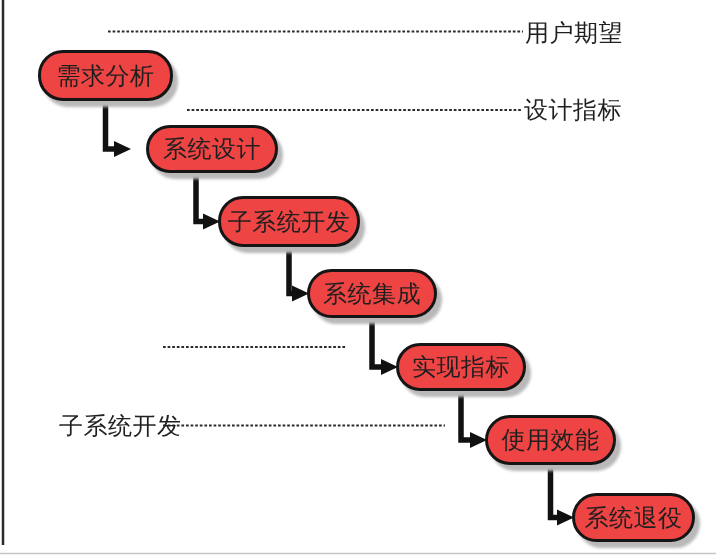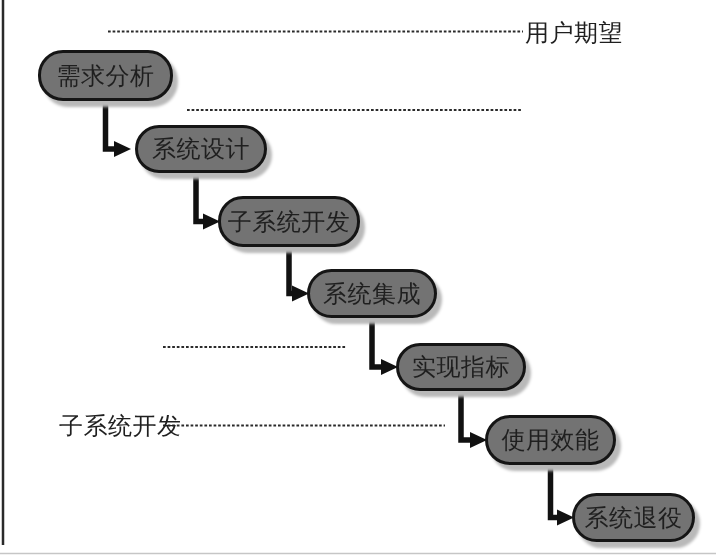--- a/index.html
+++ b/index.html
@@ -18,21 +18,21 @@
   .layer {
     position: absolute;
     left: 0;
     top: 0;
     width: 716px;
     height: 555px;
   }
   .stage {
     position: absolute;
     box-sizing: border-box;
-    background: #737373;
+    background: #ef4444;
     border: 3px solid #151515;
     border-radius: 25px;
     box-shadow: 5px 6px 3px #b9b9b9;
     display: flex;
     align-items: center;
     justify-content: center;
   }
   .stage span {
     font-size: 24px;
     color: #1f1f1f;
@@ -42,21 +42,21 @@
   .annotation {
     position: absolute;
     font-size: 24px;
     color: #1f1f1f;
     letter-spacing: 0.5px;
     white-space: nowrap;
     line-height: 30px;
   }
   
   .stage-1 { left: 38px;  top: 50px;  width: 135px; height: 51px; }
-  .stage-2 { left: 135px; top: 125px; width: 132px; height: 48px; }
+  .stage-2 { left: 146px; top: 125px; width: 132px; height: 48px; }
   .stage-3 { left: 218px; top: 196px; width: 142px; height: 51px; }
   .stage-4 { left: 307px; top: 269px; width: 130px; height: 49px; }
   .stage-5 { left: 396px; top: 343px; width: 130px; height: 48px; }
   .stage-6 { left: 485px; top: 415px; width: 131px; height: 50px; }
   .stage-7 { left: 572px; top: 493px; width: 123px; height: 49px; }
   
   .annot-1 { left: 525px; top: 18px; }
   .annot-2 { left: 524px; top: 95px; }
   .annot-3 { left: 57px;  top: 332px; }
   .annot-4 { left: 59px;  top: 411px; }
@@ -119,15 +119,16 @@
     <span>实现指标</span>
   </div>
   <div class="stage stage-6">
     <span>使用效能</span>
   </div>
   <div class="stage stage-7">
     <span>系统退役</span>
   </div>
 
   <div class="annotation annot-1">用户期望</div>
+  <div class="annotation annot-2">设计指标</div>
   <div class="annotation annot-4">子系统开发</div>
 
 </div>
 
 </body></html>

